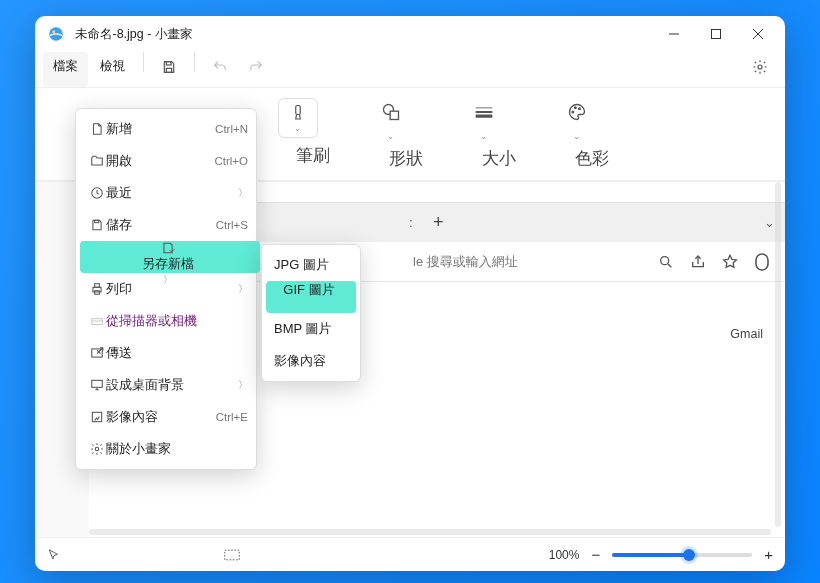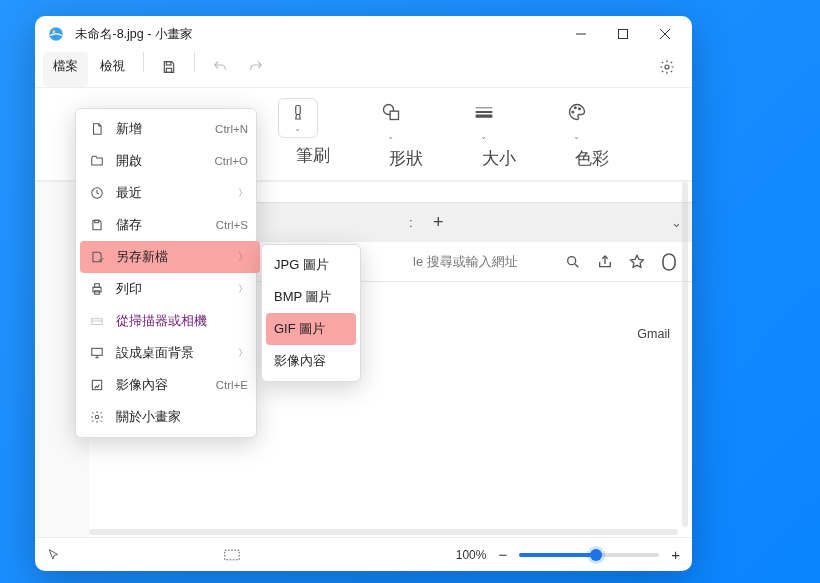--- a/index.html
+++ b/index.html
@@ -1,19 +1,19 @@
 <!DOCTYPE html>
 <html><head>
 <meta charset="utf-8">
 <style>
   * { box-sizing: border-box; margin: 0; padding: 0; font-family: "Segoe UI", "Microsoft JhengHei", sans-serif; }
   body { width: 820px; height: 583px; background: linear-gradient(135deg, #2596ff 0%, #0a84ff 100%); overflow: hidden; position: relative; }
 
   .window {
-    position: absolute; left: 35px; top: 16px; width: 657px; height: 555px;
+    position: absolute; left: 35px; top: 16px; width: 750px; height: 555px;
     background: #ffffff; border-radius: 10px; box-shadow: 0 10px 40px rgba(0,0,0,.25);
     display: flex; flex-direction: column; overflow: hidden;
   }
 
   .titlebar { height: 36px; display: flex; align-items: center; padding: 0 6px 0 12px; }
   .titlebar .app-icon { width: 18px; height: 18px; margin-right: 10px; display:flex;align-items:center;justify-content:center;}
   .titlebar .title { font-size: 12.5px; color: #222; flex: 1; }
   .titlebar .wbtn { width: 42px; height: 30px; display:flex;align-items:center;justify-content:center; color:#333; }
   .titlebar .wbtn svg{width:12px;height:12px;}
 
@@ -42,22 +42,22 @@
   .browser-strip .plus{margin-left:24px;font-size:18px;color:#444;}
   .browser-strip .chevd{margin-left:auto;font-size:13px;color:#666;}
   .address-strip{position:absolute;left:0;right:0;top:60px;height:40px;background:#fff;display:flex;align-items:center;padding:0 14px;border-bottom:1px solid #e8e8e8;}
   .address-strip .addr{font-size:13px;color:#777;margin-left:310px;}
   .address-strip .icons{margin-left:auto;display:flex;gap:14px;color:#555;}
   .address-strip .icons span{display:flex;align-items:center;justify-content:center;width:18px;height:18px;}
   .gmail-row{position:absolute;right:22px;top:145px;font-size:12.5px;color:#444;}
 
   
   .menu{position:absolute;background:#fff;border:1px solid #ddd;border-radius:6px;box-shadow:0 6px 24px rgba(0,0,0,.18);padding:4px;font-size:13px;z-index:50;}
-  .menu .row{display:flex;align-items:center;height:32px;padding:0 12px 0 8px;border-radius:4px;gap:10px;color:#222;min-width:180px;}
-  .menu .row.hover{background:#fca5a5;}
+  .menu .row{display:flex;align-items:center;height:32px;padding:0 12px 0 8px;border-radius:4px;gap:0;color:#222;min-width:180px;}
+  .menu .row.hover{background:#5eead4;flex-direction:column;}
   .menu .row.disabled{color:#701a75;}
   .menu .ic{width:18px;display:flex;justify-content:center;color:#555;}
   .menu .row.disabled .ic{color:#ccc;}
   .menu .lbl{flex:1;}
   .menu .sc{font-size:11.5px;color:#777;}
   .menu .chev{font-size:10px;color:#666;}
 
   .file-menu{left:40px;top:92px;width:182px;}
   .sub-menu{left:226px;top:228px;width:100px;min-width:100px;}
   .sub-menu .row{min-width:78px;}
@@ -317,20 +317,31 @@
           <svg width="14" height="14" viewBox="0 0 24 24" fill="none" stroke="currentColor" stroke-width="1.8">
             <rect x="3" y="8" width="18" height="10"></rect>
             <path d="M3 12h18"></path>
           </svg>
         </span>
       <span class="lbl">從掃描器或相機</span>
     </div>
     <div class="row">
       <span class="ic">
           <svg width="14" height="14" viewBox="0 0 24 24" fill="none" stroke="currentColor" stroke-width="1.8">
+            <rect x="3" y="5" width="18" height="14"></rect>
+            <path d="M21 9l-6 6M15 9l6 6" transform="translate(-3,-2)"></path>
+            <path d="M17 3h5v5"></path>
+            <path d="M22 3l-6 6"></path>
+          </svg>
+        </span>
+      <span class="lbl">傳送</span>
+    </div>
+    <div class="row">
+      <span class="ic">
+          <svg width="14" height="14" viewBox="0 0 24 24" fill="none" stroke="currentColor" stroke-width="1.8">
             <rect x="3" y="4" width="18" height="12"></rect>
             <path d="M9 20h6M12 16v4"></path>
           </svg>
         </span>
       <span class="lbl">設成桌面背景</span>
       <span class="chev">〉</span>
     </div>
     <div class="row">
       <span class="ic">
           <svg width="14" height="14" viewBox="0 0 24 24" fill="none" stroke="currentColor" stroke-width="1.8">
@@ -349,24 +360,24 @@
           </svg>
         </span>
       <span class="lbl">關於小畫家</span>
     </div>
   </div>
 
   <div class="menu sub-menu">
     <div class="row">
         <span class="lbl">JPG 圖片</span>
       </div>
-    <div class="row">
-        <span class="lbl">BMP 圖片</span>
-      </div>
     <div class="row hover">
         <span class="lbl">GIF 圖片</span>
       </div>
     <div class="row">
+        <span class="lbl">BMP 圖片</span>
+      </div>
+    <div class="row">
         <span class="lbl">影像內容</span>
       </div>
   </div>
 
 </div>
 
 </body></html>

